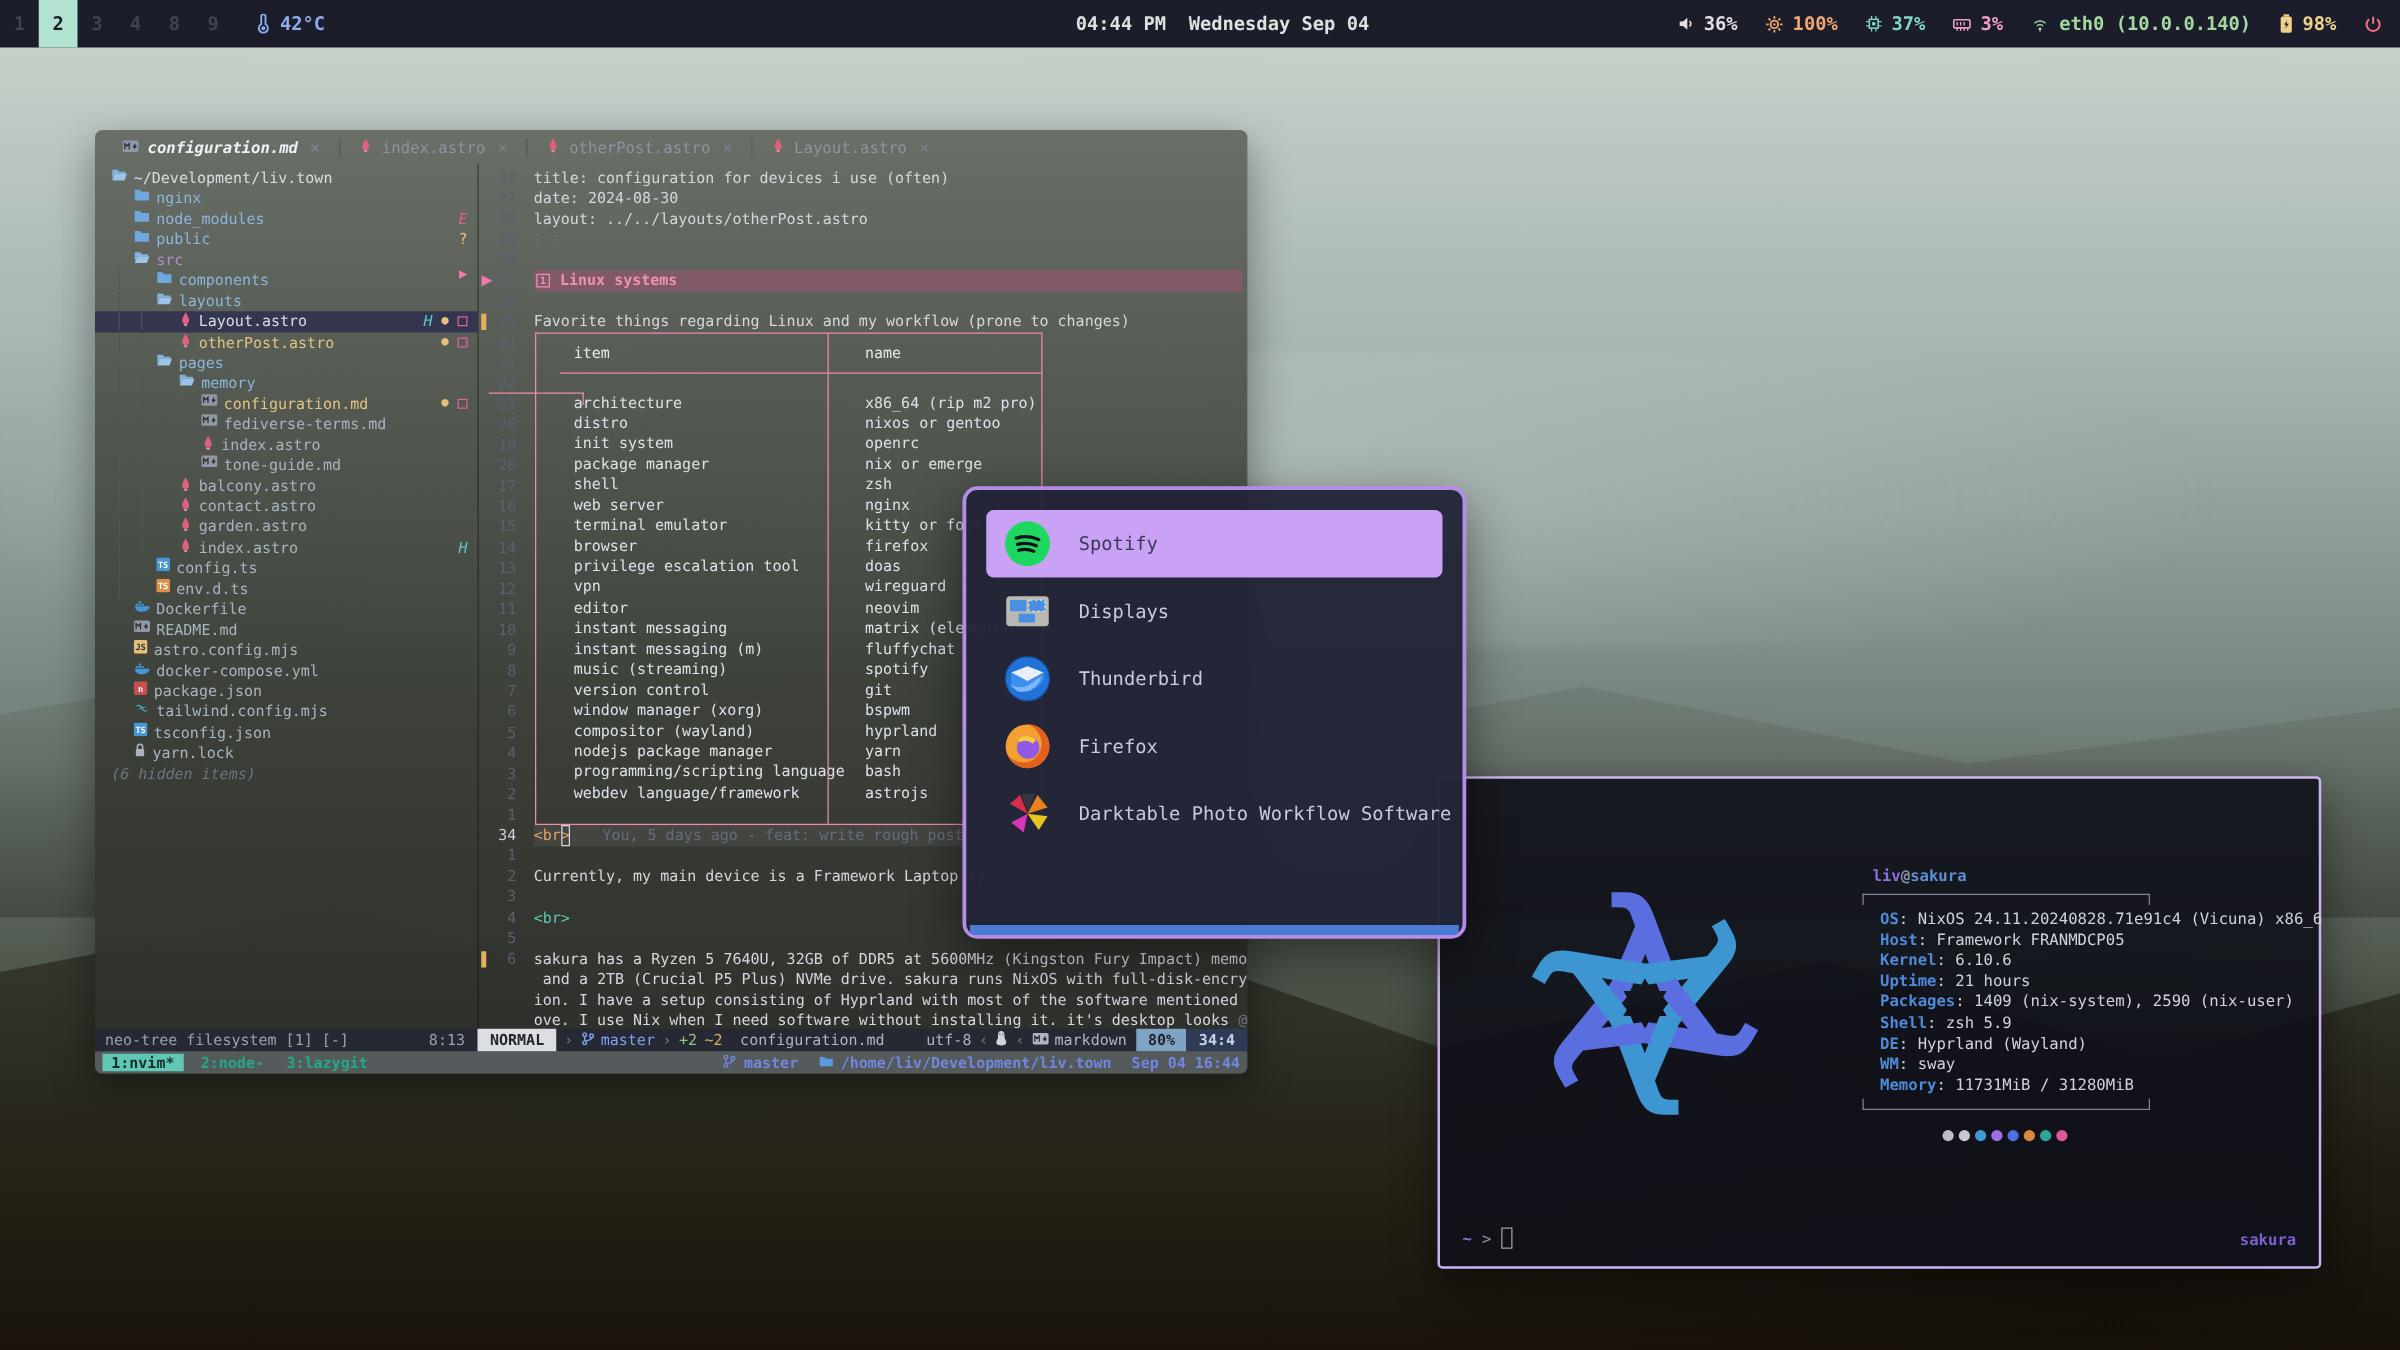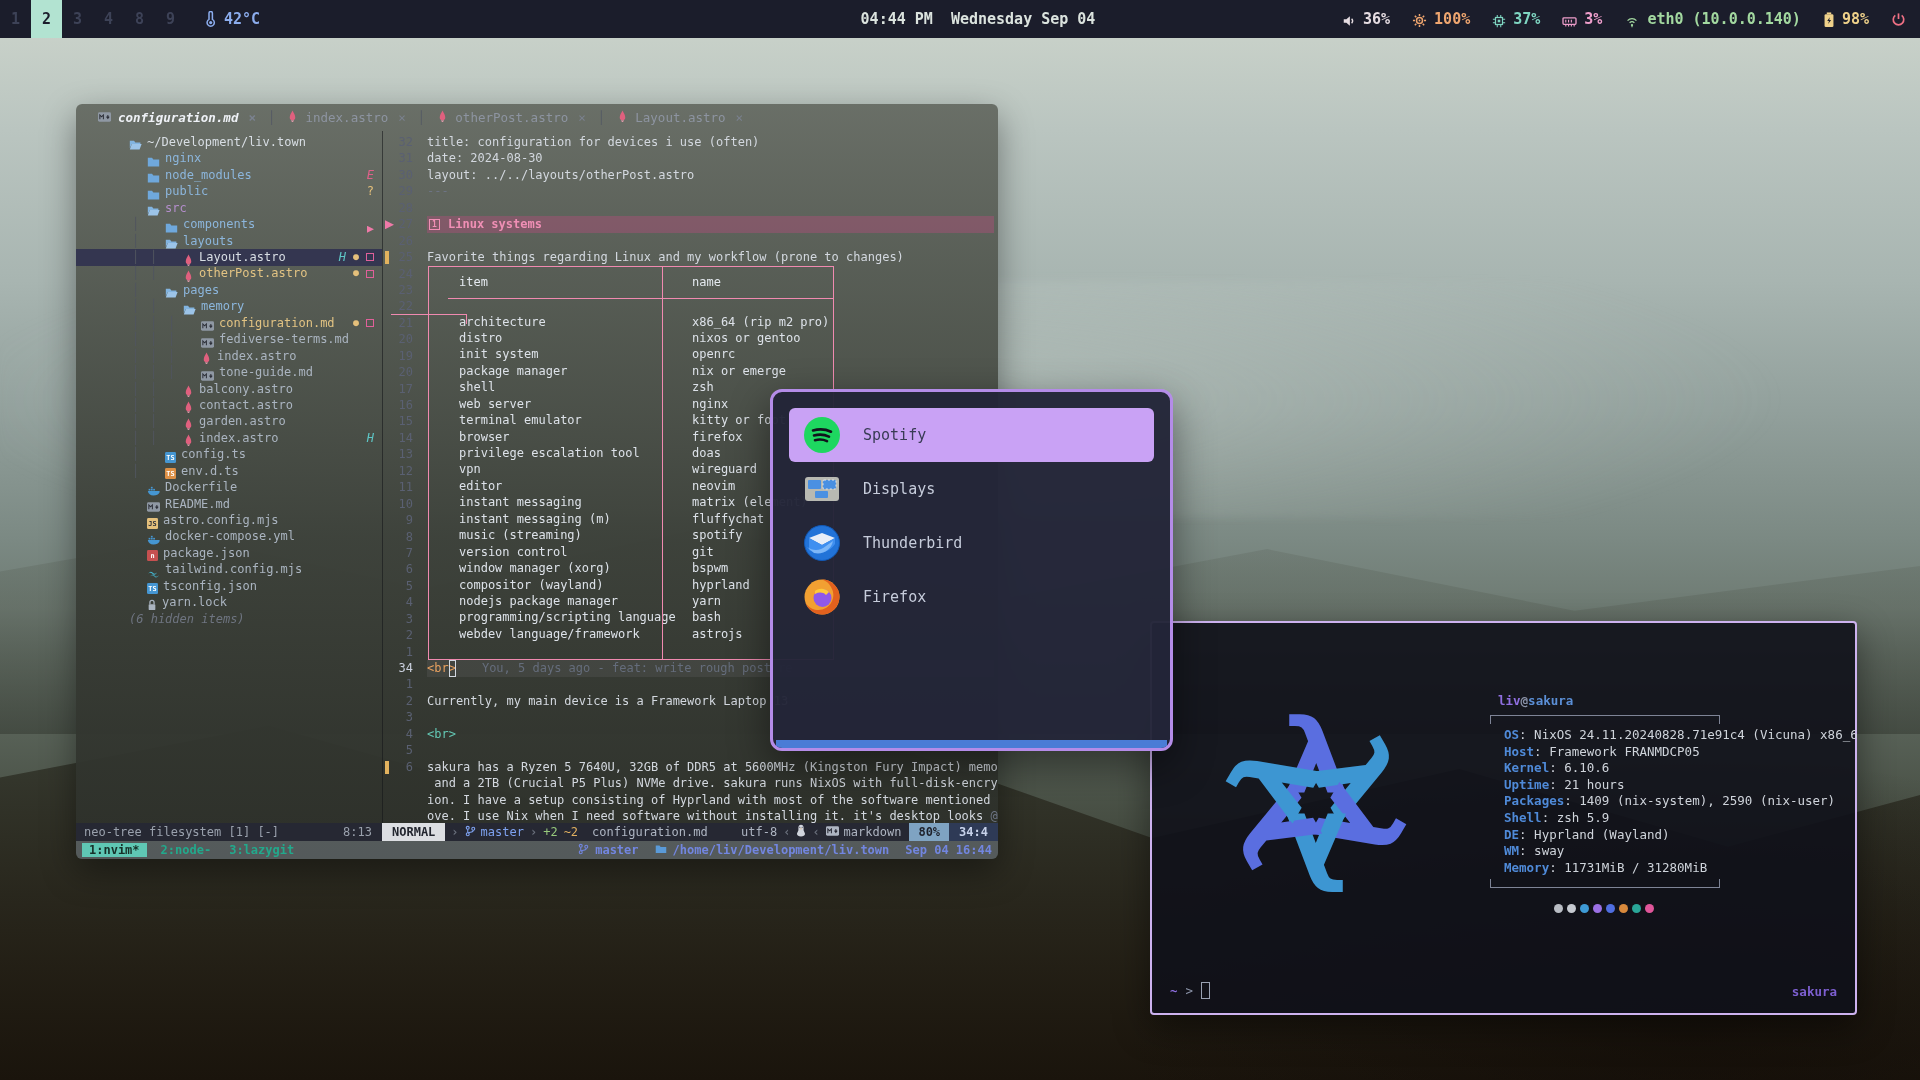--- a/index.html
+++ b/index.html
@@ -27,39 +27,39 @@
   .topbar { position:absolute; top:0; left:0; width:1920px; height:38px;
     background:#1b1d2b; display:flex; align-items:center;
     font-weight:bold; font-size:15px; z-index:50; }
   .ws { display:flex; height:38px; }
   .ws-cell { width:31px; height:38px; line-height:38px; text-align:center; color:#3d4257; cursor:default; }
   .ws-cell.active { background:#b2e3d1; color:#1b1d2b; }
   .temp { display:flex; align-items:center; gap:7px; margin-left:18px; color:#8cadee; }
   .clock { position:absolute; left:50%; transform:translateX(-50%); margin-left:18px;
     color:#dbe3de; white-space:pre; }
   .modules { position:absolute; right:14px; display:flex; align-items:center; gap:22px; }
-  .module { display:flex; align-items:flex-end; gap:7px; }
+  .module { display:flex; align-items:center; gap:7px; }
   .module svg, .temp svg { display:block; }
 
   
   .editor-window { position:absolute; left:76px; top:104px; width:922px; height:755px;
     border-radius:6px; overflow:hidden; z-index:10;
     background:linear-gradient(180deg, rgba(99,104,96,.93) 0%, rgba(76,81,73,.93) 30%, rgba(58,62,55,.94) 58%, rgba(45,48,42,.96) 100%);
     box-shadow:0 12px 34px rgba(0,0,0,.4); font-size:12px; color:#d3d8df; }
   .tabbar { height:27px; display:flex; align-items:center; padding-left:10px;
     font-size:12.5px; color:#8d94a1; }
   .tab { display:flex; align-items:center; gap:7px; padding:0 12px; }
   .tab .close { color:#7b8290; margin-left:3px; }
   .tab.active { color:#eef1f6; font-weight:bold; font-style:italic; }
   .tabsep { color:#565b64; }
   .edit-main { position:absolute; top:27px; left:0; right:0; bottom:36px; display:flex; }
 
   
   .tree { width:306px; position:relative; padding-top:3px; line-height:16.45px; }
-  .trow { height:16.45px; display:flex; align-items:flex-end; gap:5px; white-space:pre; cursor:pointer;padding-left:40px; }
+  .trow { height:16.45px; display:flex; align-items:flex-start; gap:5px; white-space:pre; cursor:pointer; }
   .trow.sel { background:#343650; }
   .tguide { display:inline-block; width:13px; text-align:center; color:#50555e; }
   .tind { display:inline-block; }
   .tbadges { margin-left:auto; margin-right:8px; display:flex; align-items:center; gap:7px; }
   .bH { color:#5ec6c6; font-style:italic; }
   .bdot { color:#e5c07b; font-size:10px; }
   .bsq { width:8px; height:8px; border:1.5px solid #e0609a; display:inline-block; }
   .titalic { font-style:italic; }
 
   
@@ -655,15 +655,27 @@
       </div>
       <div class="litem">
         <span class="lic"><svg width="38" height="38" viewBox="0 0 38 38">
             <circle cx="19" cy="19" r="17.5" fill="#f2a032"></circle>
             <path d="M19 1.5A17.5 17.5 0 1 1 2.6 25 14 14 0 0 0 28 9a14.5 14.5 0 0 0-9-7.5z" fill="#e2611e"></path>
             <circle cx="19.5" cy="20" r="9" fill="#9059e8"></circle>
             <path d="M12 13c4-3 10-3 14 1l-3 3c-3-3-7-3-11-1z" fill="#ffca3a"></path>
           </svg></span>
         <span class="llabel">Firefox</span>
       </div>
+      <div class="litem">
+        <span class="lic"><svg width="38" height="38" viewBox="0 0 38 38">
+            <g transform="translate(19,19)">
+              <path d="M0 0L-14 -8 -6 -15z" fill="#d92b4b"></path>
+              <path d="M0 0L-5 -16 6 -16z" fill="#3a3440"></path>
+              <path d="M0 0L8 -15 16 -5z" fill="#e8821e"></path>
+              <path d="M0 0L16 2 9 13z" fill="#e8c51e"></path>
+              <path d="M0 0L-3 15 -13 7z" fill="#d635b8"></path>
+            </g>
+          </svg></span>
+        <span class="llabel">Darktable Photo Workflow Software</span>
+      </div>
     </div>
   <div class="launch-strip"></div>
 </div>
 
 </body></html>

